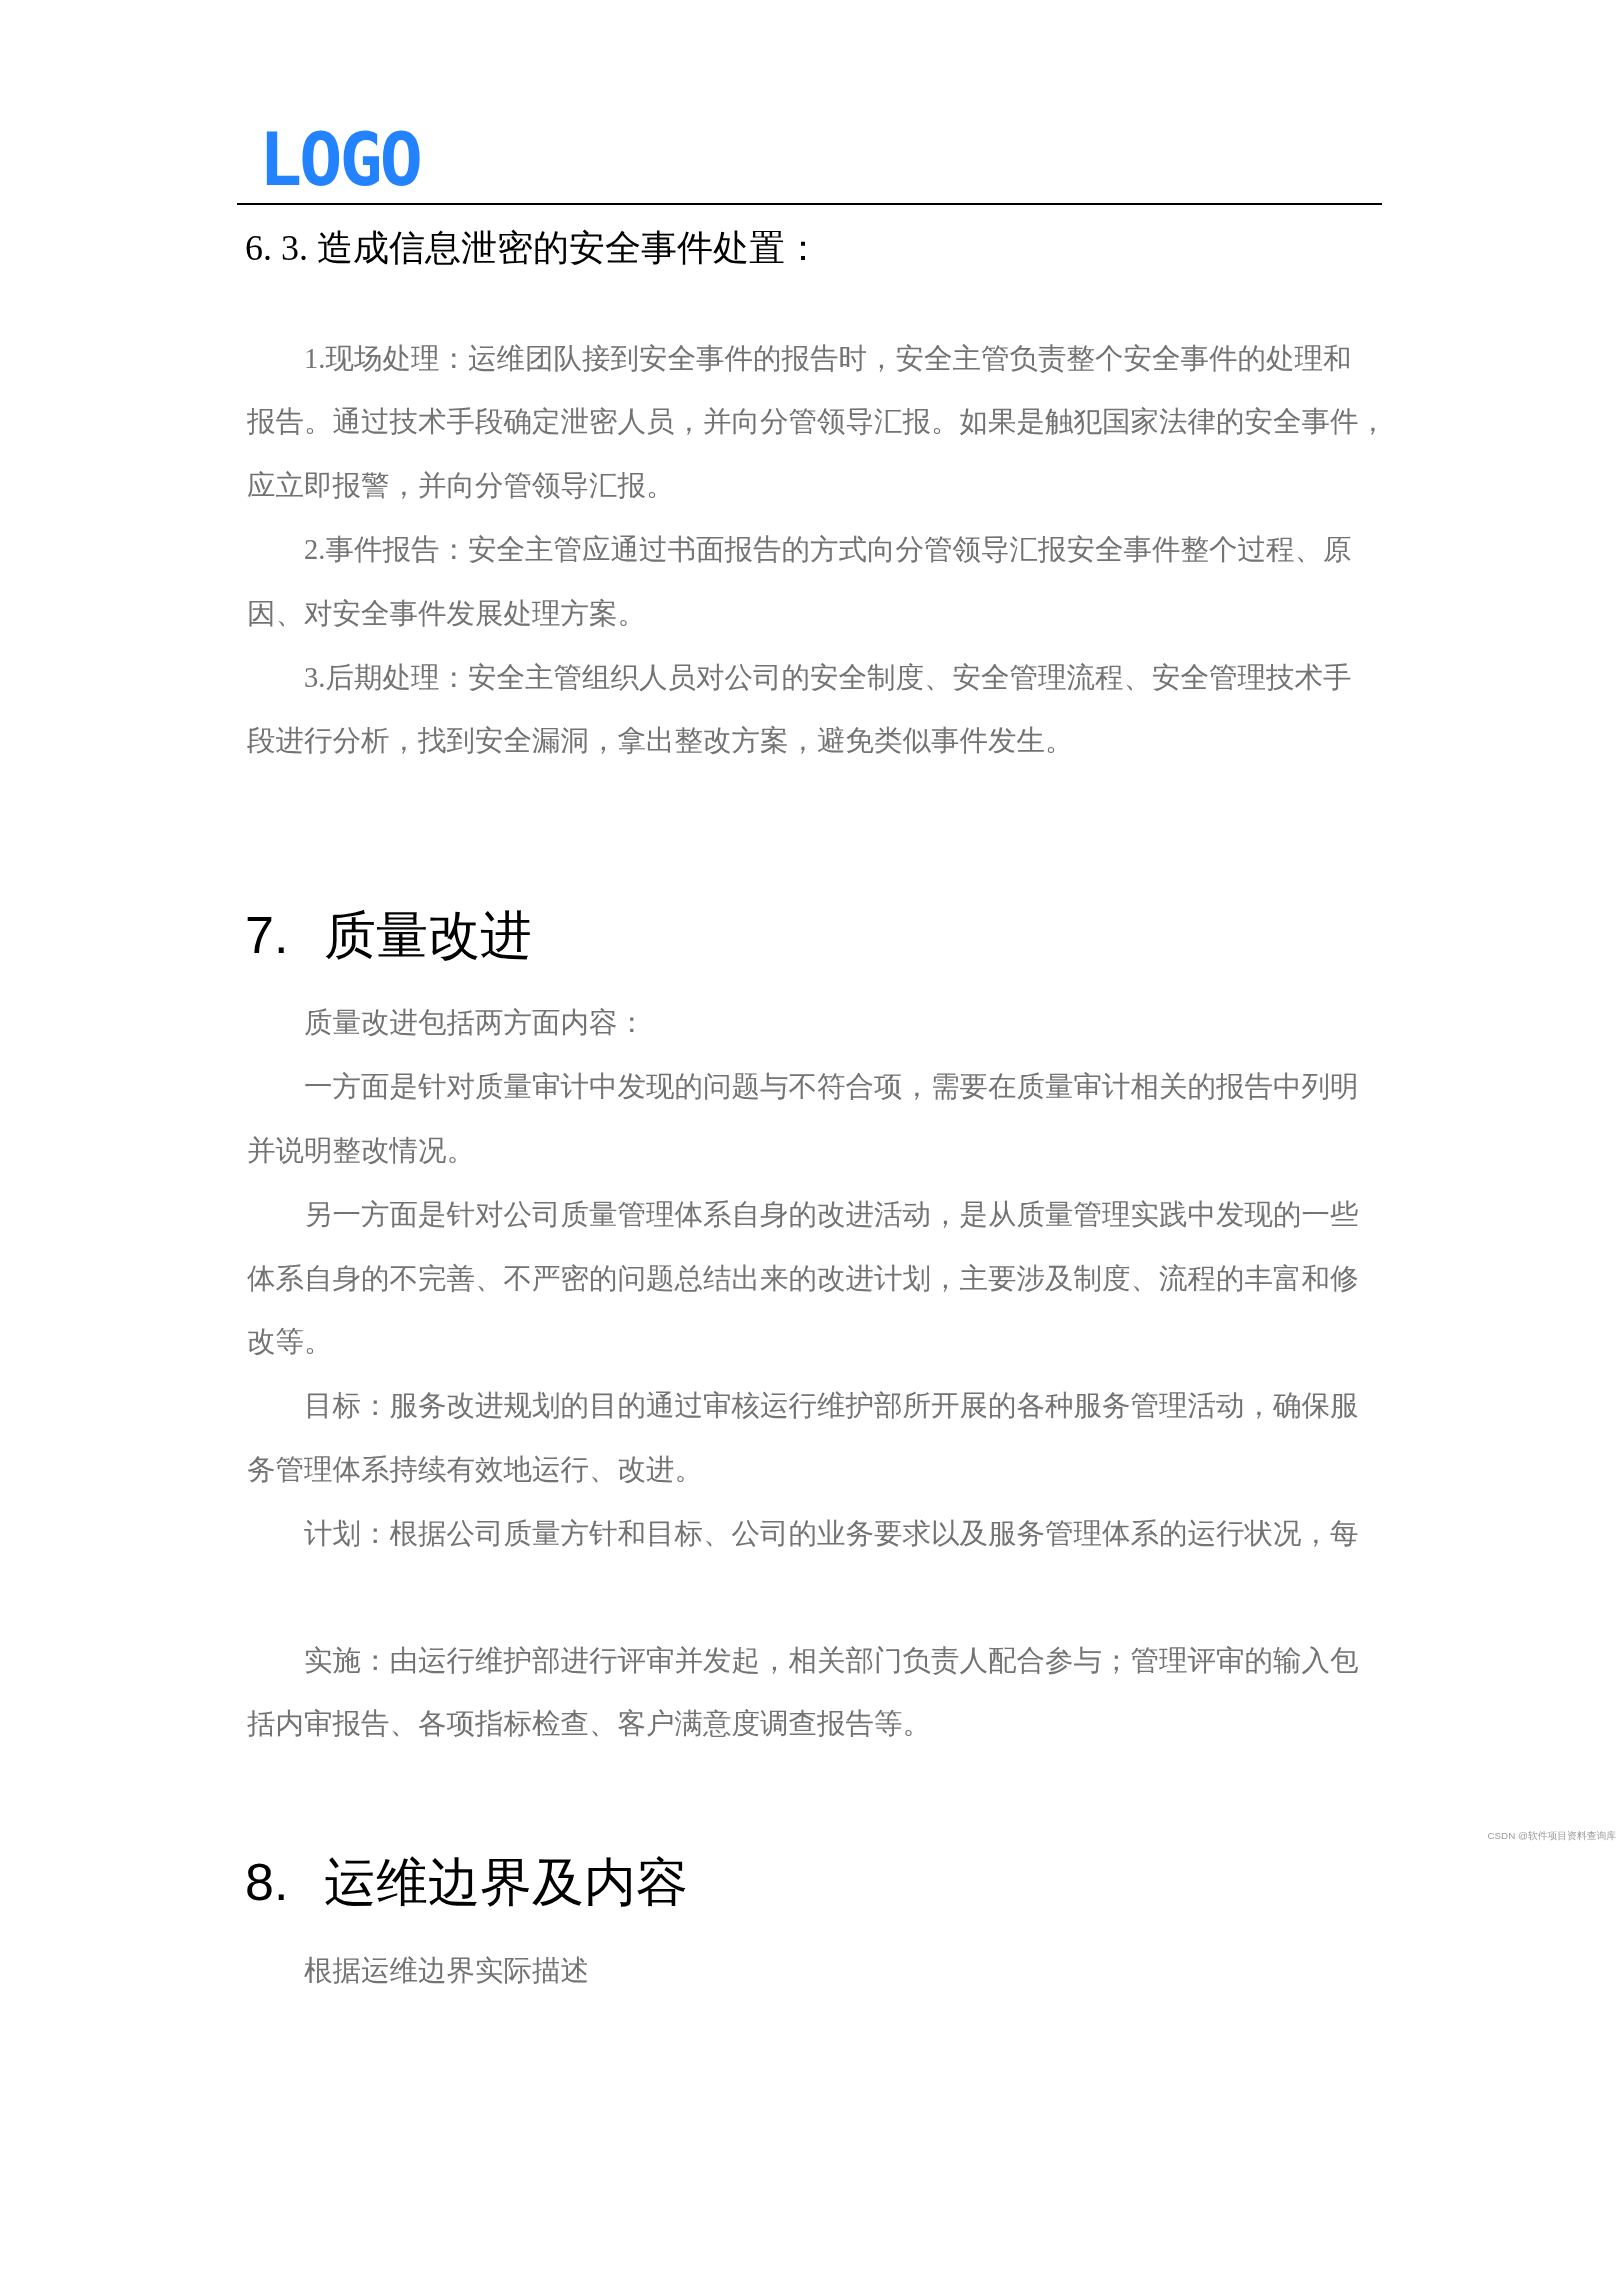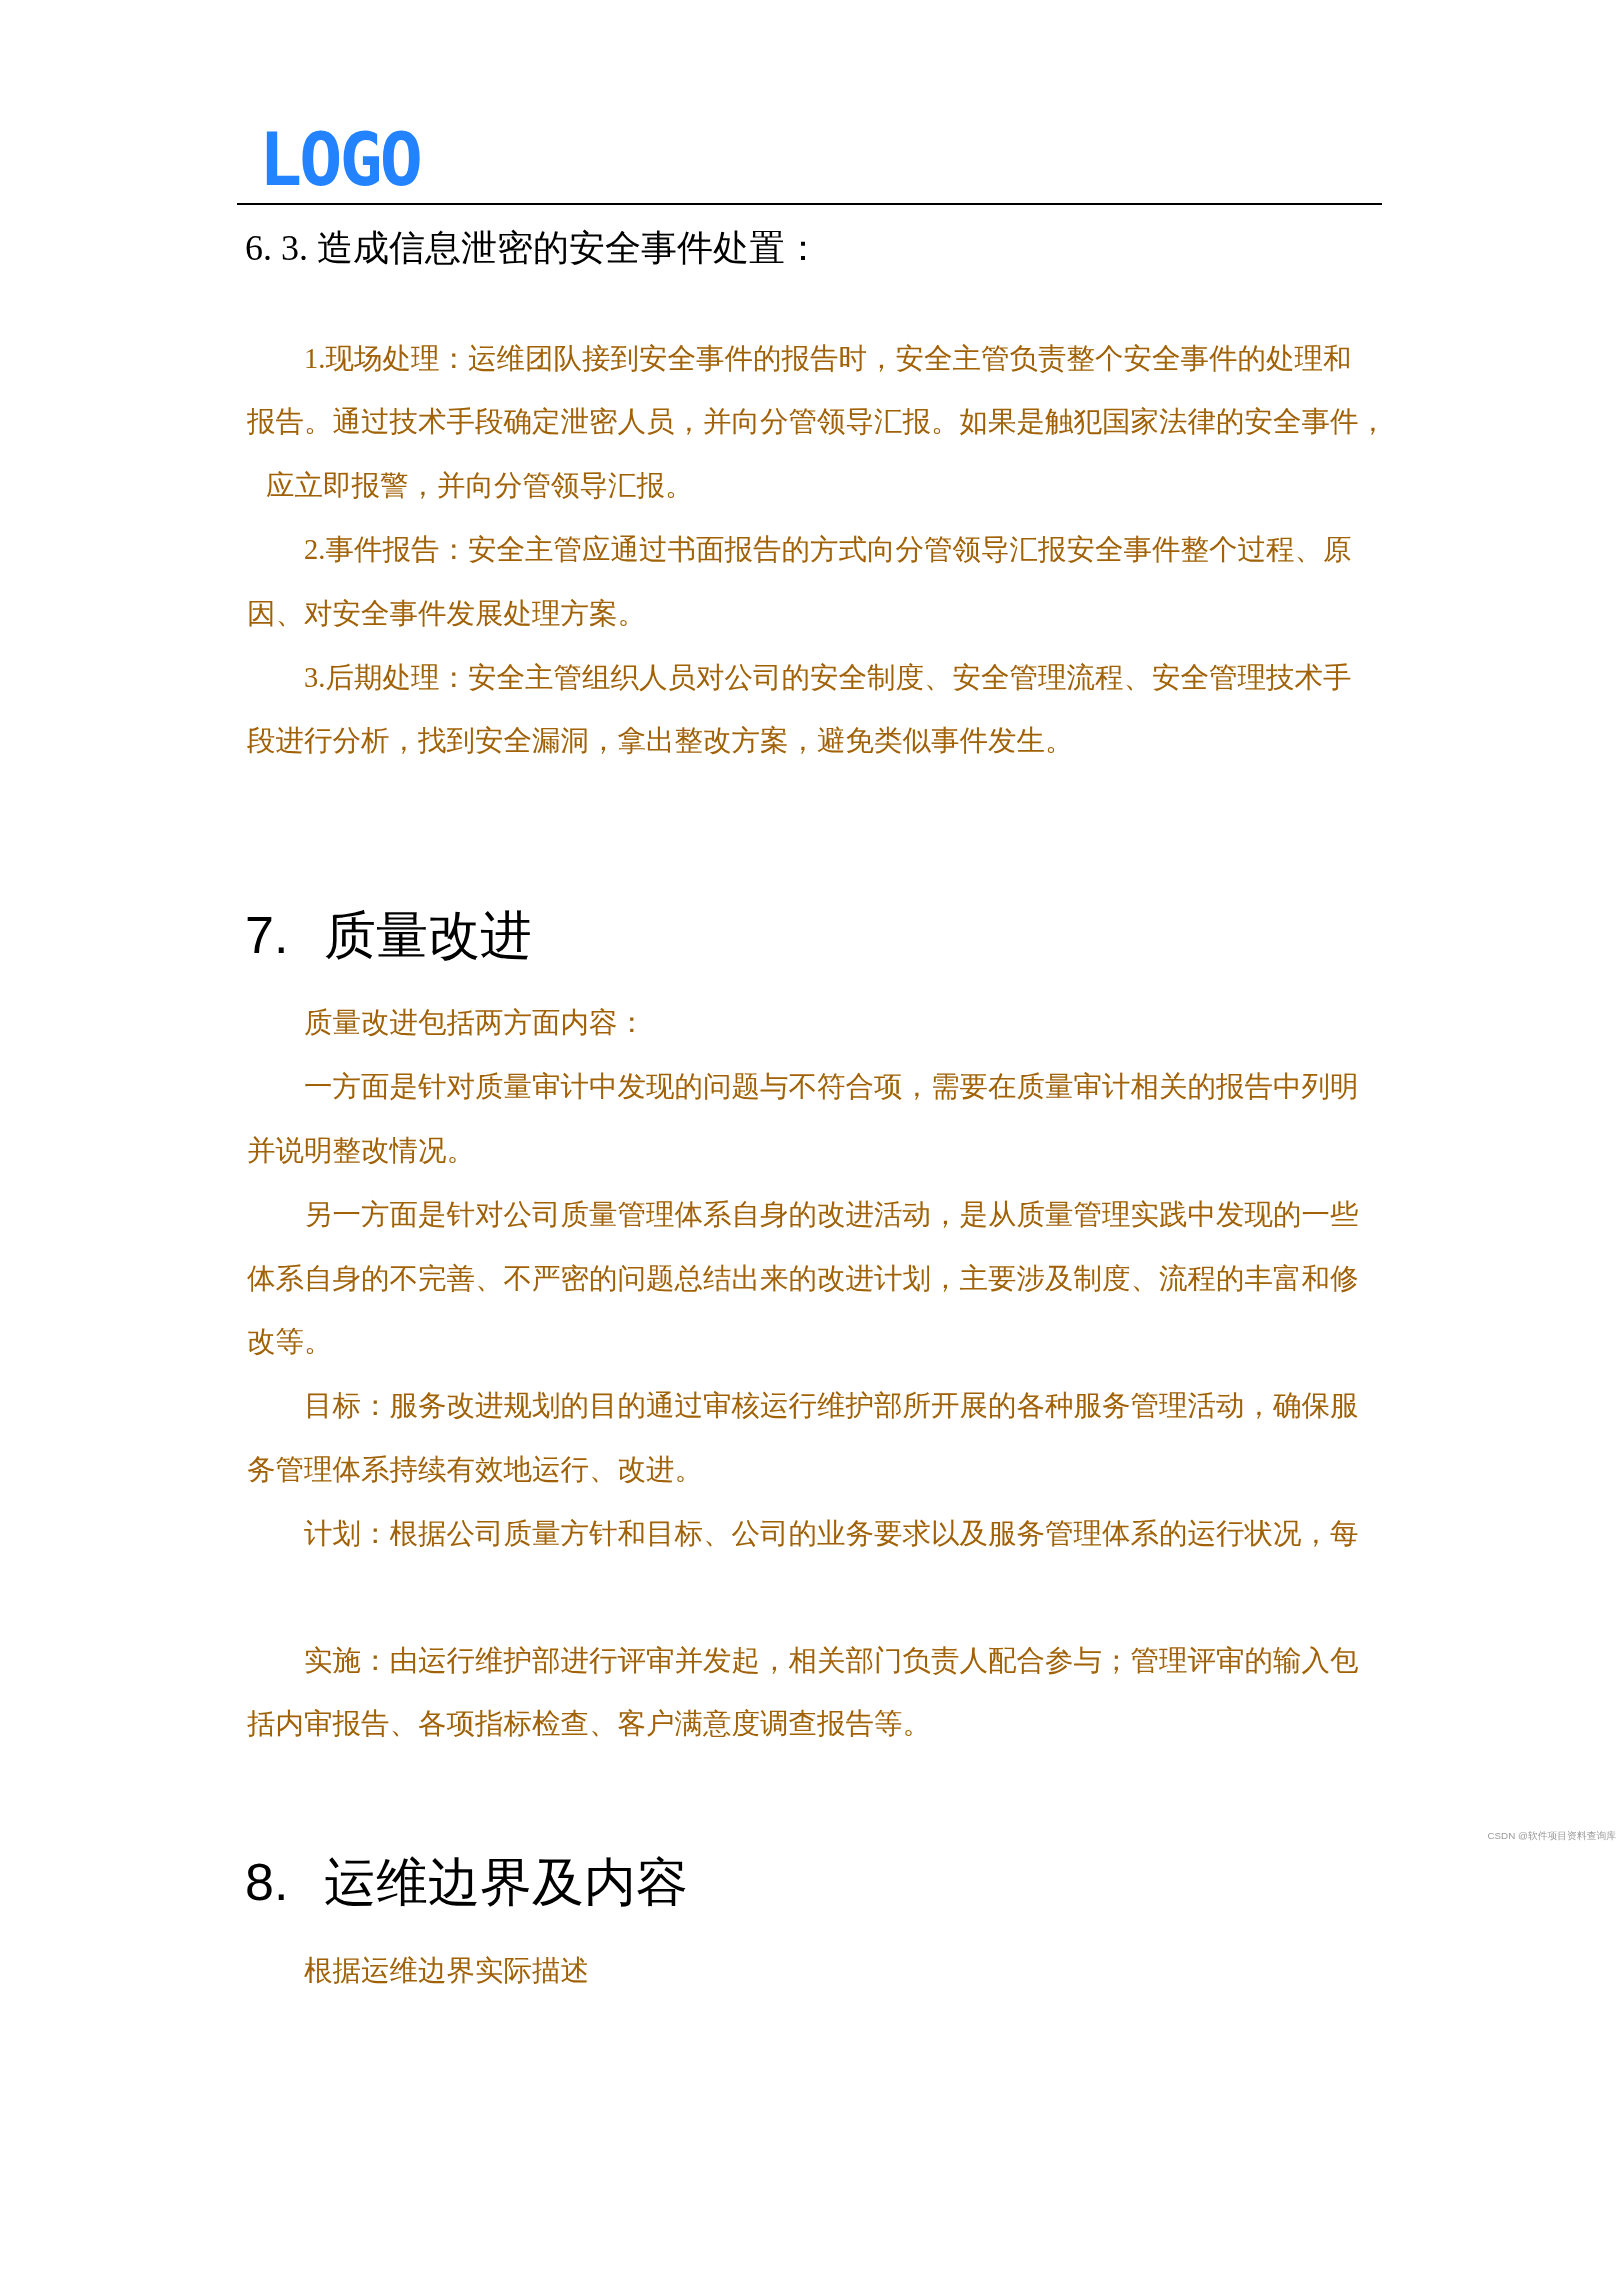--- a/index.html
+++ b/index.html
@@ -25,21 +25,21 @@
     position: absolute; left: 245px;
     font-family: "Liberation Sans", "DejaVu Sans", sans-serif;
     font-size: 52px; line-height: 54px; color: #000000; white-space: nowrap;
   }
   .h-sans .num { display: inline-block; width: 79px; }
 
   .line {
     position: absolute; left: 247px; width: 1138px;
     font-family: "Liberation Serif", "DejaVu Serif", serif;
     font-size: 28.5px; line-height: 39px; height: 39px;
-    color: #a16207; white-space: nowrap; overflow: visible;
+    color: #737373; white-space: nowrap; overflow: visible;
   }
   .line.indent { left: 304px; }
 
   .watermark {
     position: absolute; right: 6.9px; bottom: 3.9px;
     font-family: "Liberation Sans", "DejaVu Sans", sans-serif;
     font-size: 9.8px; color: #9a9a9a; white-space: nowrap;
   }
 </style>
 </head>
@@ -47,21 +47,21 @@
 
 <div class="page">
 
   <div class="logo">LOGO</div>
   <div class="header-rule"></div>
 
   <div class="h-serif" style="top:226px;">6. 3. 造成信息泄密的安全事件处置：</div>
 
   <div class="line indent" style="top:339px;">1.现场处理：运维团队接到安全事件的报告时，安全主管负责整个安全事件的处理和</div>
   <div class="line" style="top:402px;">报告。通过技术手段确定泄密人员，并向分管领导汇报。如果是触犯国家法律的安全事件，</div>
-  <div class="line" style="top:466px;margin-left:19px;">应立即报警，并向分管领导汇报。</div>
+  <div class="line" style="top:466px;">应立即报警，并向分管领导汇报。</div>
 
   <div class="line indent" style="top:530px;">2.事件报告：安全主管应通过书面报告的方式向分管领导汇报安全事件整个过程、原</div>
   <div class="line" style="top:594px;">因、对安全事件发展处理方案。</div>
 
   <div class="line indent" style="top:658px;">3.后期处理：安全主管组织人员对公司的安全制度、安全管理流程、安全管理技术手</div>
   <div class="line" style="top:721px;">段进行分析，找到安全漏洞，拿出整改方案，避免类似事件发生。</div>
 
   <div class="h-sans" style="top:908px;">
     <span class="num">7.</span><span>质量改进</span>
   </div>

